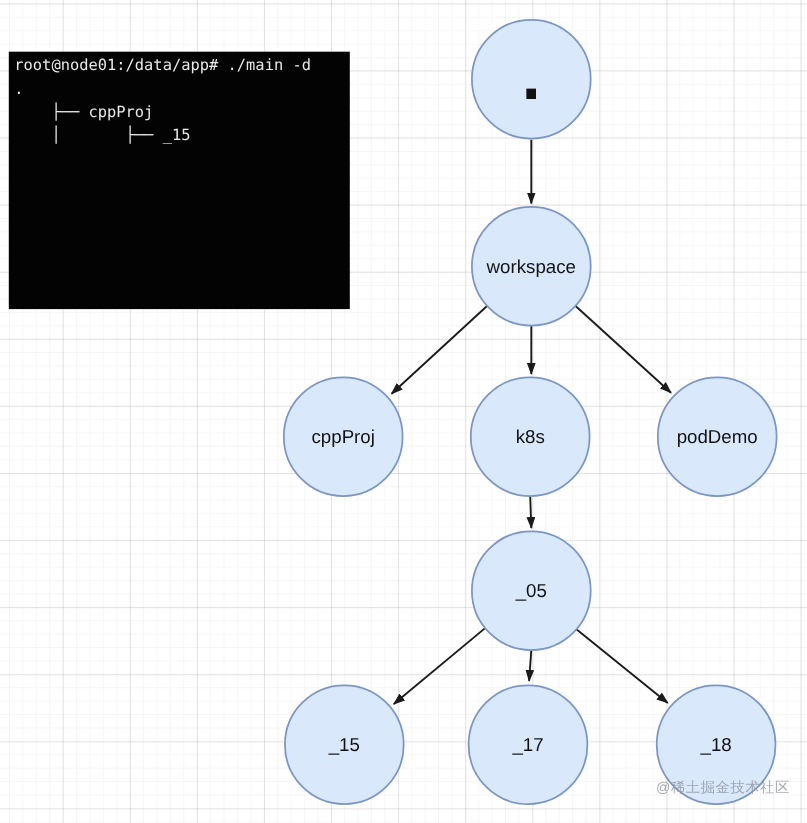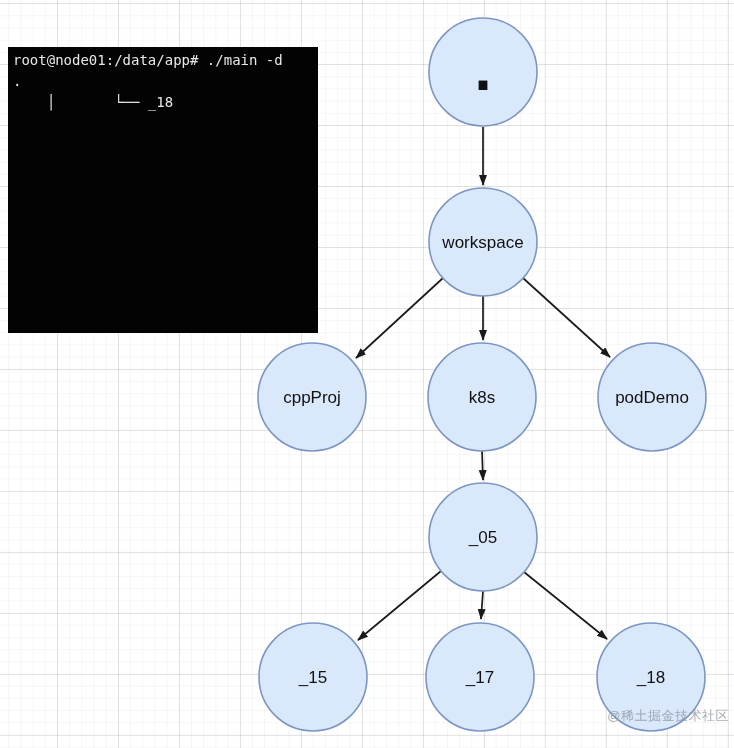--- a/index.html
+++ b/index.html
@@ -21,21 +21,21 @@
       linear-gradient(to bottom, rgba(0,0,0,0.035) 1px, transparent 1px);
     background-size: 61px 61px, 61px 61px, 12.2px 12.2px, 12.2px 12.2px;
     background-position: -4px -58px, -4px -58px, -4px -9px, -4px -9px;
   }
 
   .terminal {
     position: absolute;
     left: 8px;
     top: 47px;
     width: 310px;
-    height: 286px;
+    height: 234px;
     background: #030303;
     box-sizing: border-box;
     padding: 3px 0 0 5px;
     z-index: 2;
   }
   .terminal .tline {
     font-family: "DejaVu Sans Mono", "Liberation Mono", monospace;
     font-size: 14px;
     line-height: 21px;
     height: 21px;
@@ -68,36 +68,37 @@
   .root-label {
     font-family: "DejaVu Sans", sans-serif;
     font-size: 50px;
     font-weight: bold;
     fill: #111111;
     text-anchor: middle;
   }
 
   .watermark {
     position: absolute;
-    right: 5px;
+    right: 16px;
     top: 707px;
     font-size: 13px;
     letter-spacing: 0.5px;
     color: rgba(140, 146, 158, 0.78);
     z-index: 3;
     font-family: "Liberation Sans", sans-serif;
   }
 </style>
 </head>
 <body>
 
 <div class="terminal">
   <div class="tline">root@node01:/data/app# ./main -d</div>
   <div class="tline">.</div>
-  <div class="tline">    │       └── _18</div>
+  <div class="tline">    ├── cppProj</div>
+  <div class="tline">    │       ├── _15</div>
 </div>
 
 <svg class="diagram-svg" width="734" height="748" viewBox="0 0 734 748">
   <defs>
     <marker id="arrowhead" markerUnits="userSpaceOnUse" markerWidth="12" markerHeight="9" refX="10" refY="4" orient="auto">
       <path d="M0,0 L11,4 L0,8 Z" fill="#1a1a1a"></path>
     </marker>
   </defs>
 
   <g>

